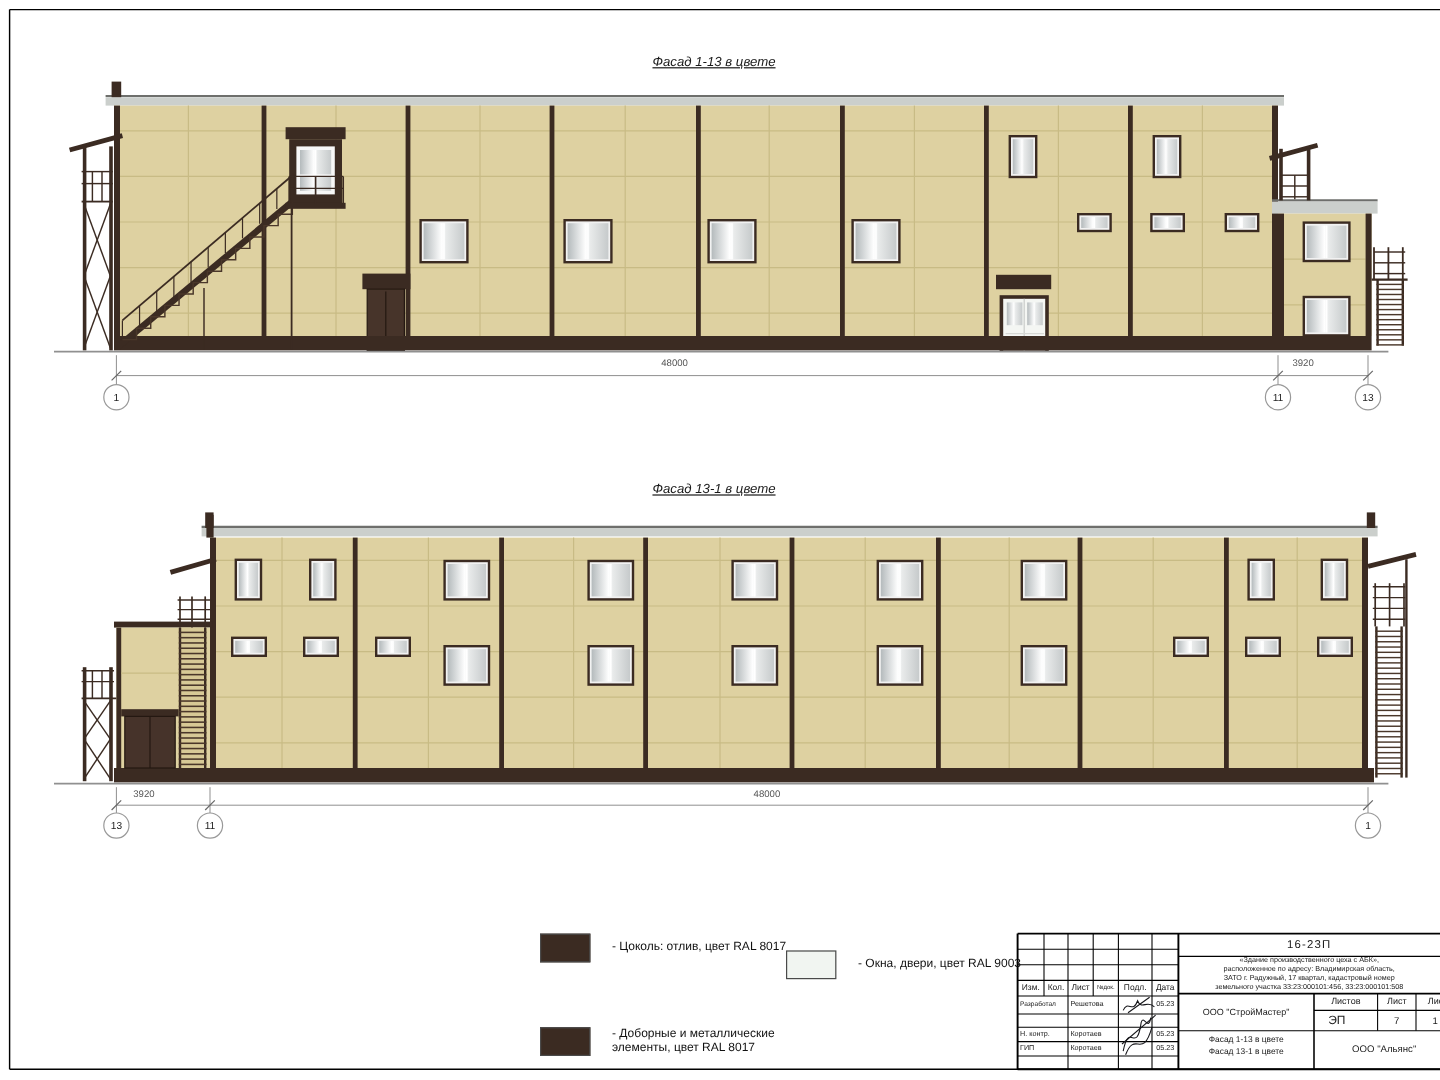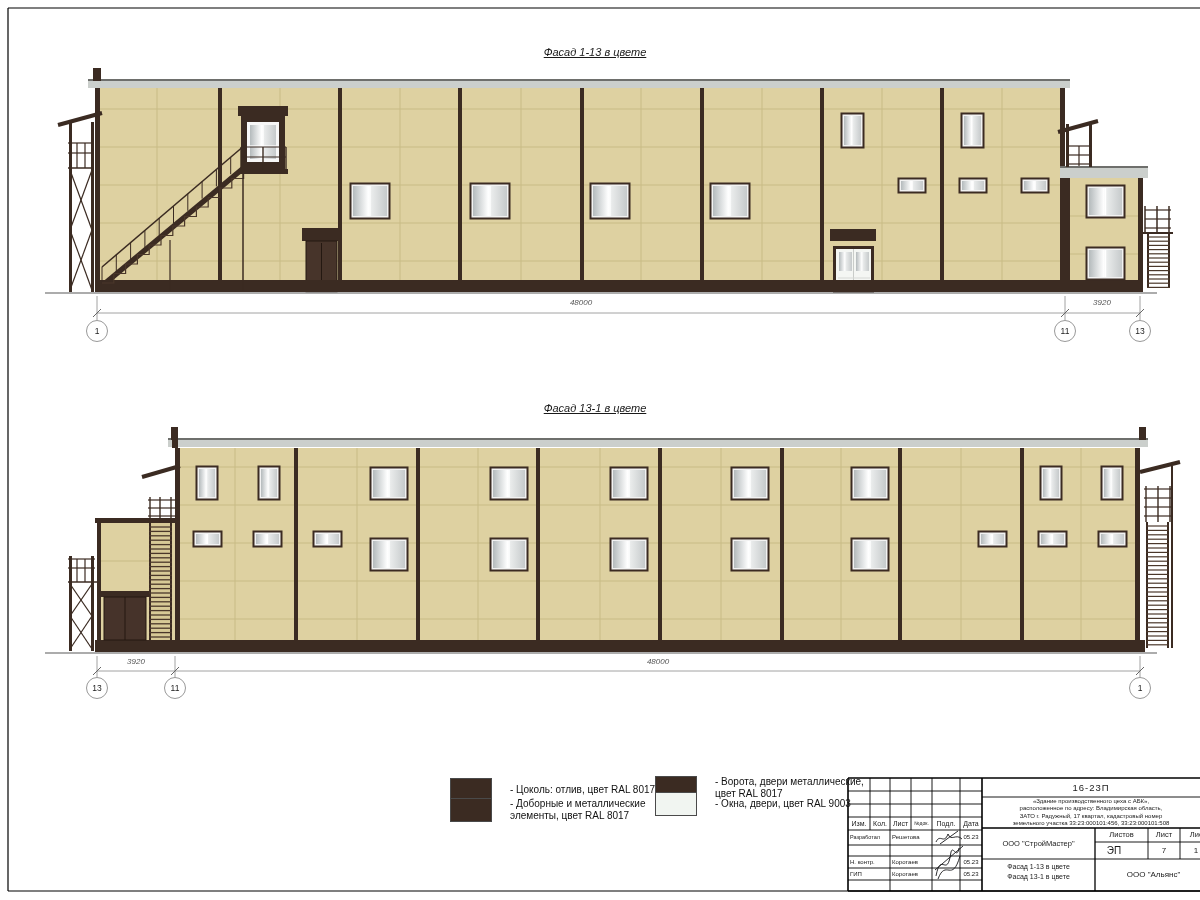--- a/index.html
+++ b/index.html
@@ -1,20 +1,20 @@
 <!DOCTYPE html>
 <html><head>
 <meta charset="utf-8">
 <style>
   html,body{margin:0;padding:0;background:#fff;}
   .sheet{position:relative;width:1200px;height:900px;background:#fff;overflow:hidden;
          font-family:"Liberation Sans",sans-serif;color:#1a1a1a;}
   .abs{position:absolute;}
   .ftitle{font-style:italic;text-decoration:underline;font-size:11px;text-align:center;color:#1a1a1a;}
-  .dimlab{font-size:8px;color:#555;text-align:center;font-style:italic;}
+  .dimlab{font-size:8px;color:#555;}
   .axlab{width:22px;height:22px;line-height:22px;text-align:center;font-size:8.5px;color:#222;}
   .leg-item{display:flex;align-items:center;}
   .leg-sw{width:40px;height:22px;border:1px solid #4a4a4a;flex:0 0 auto;}
   .leg-tx{margin-left:18px;font-size:10px;line-height:12px;color:#111;}
   .stamp-t{font-size:7px;line-height:13px;text-align:center;overflow:hidden;white-space:nowrap;}
   .wm{opacity:0.45;pointer-events:none;}
   .wm-name{font-family:"Liberation Serif",serif;font-weight:bold;font-size:15px;
            letter-spacing:7px;color:#98a0a0;text-transform:uppercase;}
   .wm-sub{font-size:6.5px;letter-spacing:2.6px;color:#a8b0ae;margin-top:4px;}
 </style>
@@ -458,27 +458,23 @@
   <div class="abs axlab" style="left:1054px;top:320px">11</div>
   <div class="abs axlab" style="left:1129px;top:320px">13</div>
   <div class="abs axlab" style="left:86px;top:677px">13</div>
   <div class="abs axlab" style="left:164px;top:677px">11</div>
   <div class="abs axlab" style="left:1129px;top:677px">1</div>
 
   <div class="abs leg-item" style="left:450px;top:778px">
     <div class="leg-sw" style="background: rgb(59, 43, 34);"></div>
     <div class="leg-tx" style="width:180px">- Цоколь: отлив, цвет RAL 8017</div>
   </div>
-  <div class="abs leg-item" style="left:450px;top:798px">
+  <div class="abs leg-item" style="left:450px;top:856px">
     <div class="leg-sw" style="background: rgb(59, 43, 34);"></div>
     <div class="leg-tx" style="width:160px">- Доборные и металлические элементы, цвет RAL 8017</div>
-  </div>
-  <div class="abs leg-item" style="left:655px;top:776px">
-    <div class="leg-sw" style="background: rgb(59, 43, 34);"></div>
-    <div class="leg-tx" style="width:150px">- Ворота, двери металлические, цвет RAL 8017</div>
   </div>
   <div class="abs leg-item" style="left:655px;top:792px">
     <div class="leg-sw" style="background: rgb(241, 245, 241);"></div>
     <div class="leg-tx" style="width:170px">- Окна, двери, цвет RAL 9003</div>
   </div>
 
   <div class="abs stamp-t" style="left:848px;top:817px;width:22px">Изм.</div>
   <div class="abs stamp-t" style="left:870px;top:817px;width:20px">Кол.</div>
   <div class="abs stamp-t" style="left:890px;top:817px;width:21px">Лист</div>
   <div class="abs stamp-t" style="left:911px;top:817px;width:21px;font-size:5px">№док.</div>

